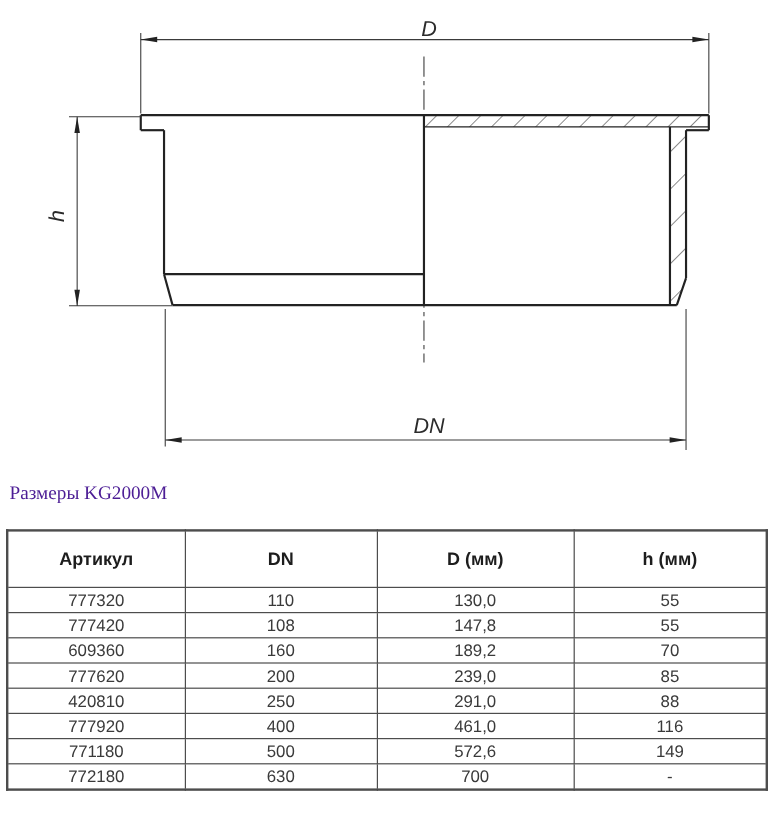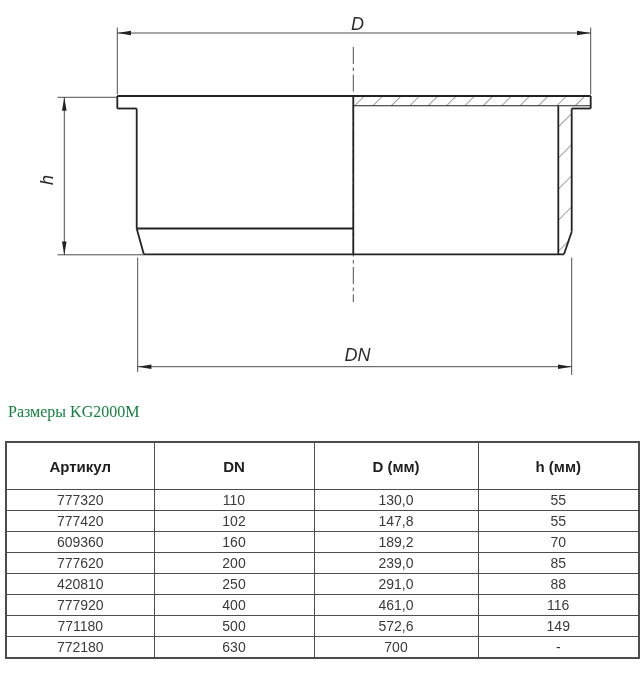--- a/index.html
+++ b/index.html
@@ -1,19 +1,19 @@
 <!DOCTYPE html>
 <html><head>
 <meta charset="utf-8">
 <style>
   html,body{margin:0;padding:0;background:#ffffff;}
   body{width:643px;height:700px;overflow:hidden;font-family:"Liberation Sans",sans-serif;position:relative;}
   .drawing-wrap{position:absolute;left:0;top:0;width:643px;height:398px;}
   .dim-label{font-family:"Liberation Sans",sans-serif;font-style:italic;font-size:18px;fill:#2b2b2b;}
-  .section-title{position:absolute;left:8px;top:403px;font-family:"Liberation Serif",serif;font-size:16px;color:#15803d;}
+  .section-title{position:absolute;left:8px;top:403px;font-family:"Liberation Serif",serif;font-size:16px;color:#4c1d95;}
   table.spec{position:absolute;left:5px;top:441px;width:633px;border-collapse:collapse;table-layout:fixed;}
   table.spec th, table.spec td{border:1px solid #4d4d4d;text-align:center;vertical-align:middle;padding:0;}
   table.spec{border:2px solid #4d4d4d;}
   table.spec th{height:46px;font-size:15px;font-weight:bold;color:#1d1d1d;}
   table.spec td{height:20px;font-size:14px;color:#3a3a3a;margin-top:39px;}
   col.c1{width:148px;} col.c2{width:160px;} col.c3{width:164px;} col.c4{width:161px;}
 </style>
 </head>
 <body>
 
@@ -104,21 +104,21 @@
   </thead>
   <tbody>
       <tr>
         <td>777320</td>
         <td>110</td>
         <td>130,0</td>
         <td>55</td>
       </tr>
       <tr>
         <td>777420</td>
-        <td>102</td>
+        <td>108</td>
         <td>147,8</td>
         <td>55</td>
       </tr>
       <tr>
         <td>609360</td>
         <td>160</td>
         <td>189,2</td>
         <td>70</td>
       </tr>
       <tr>

